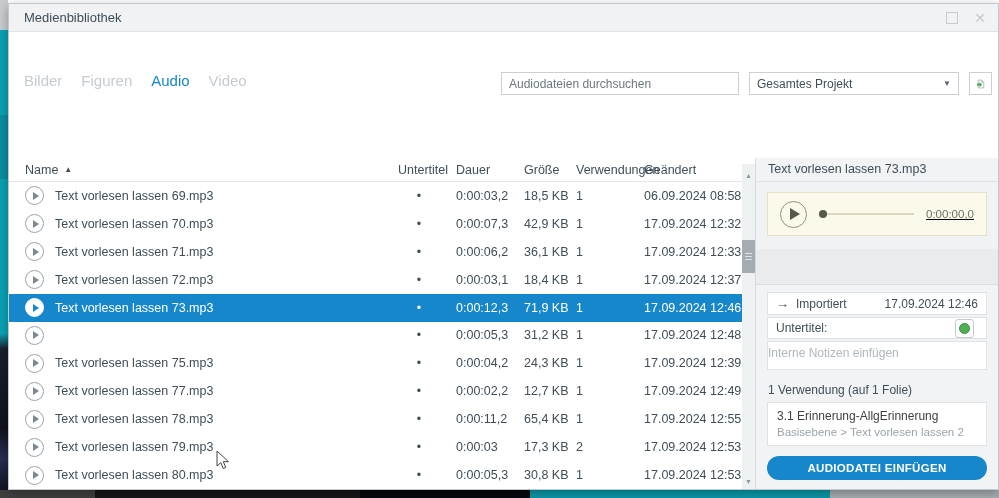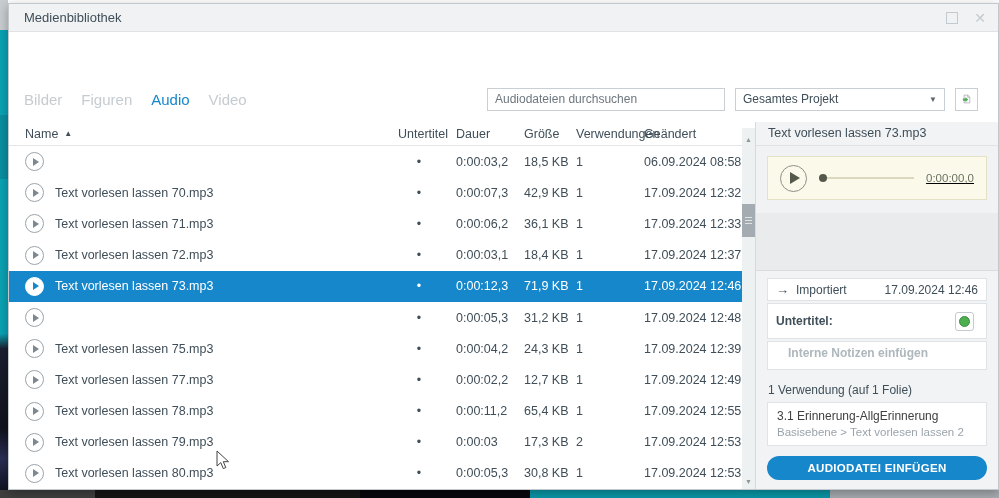--- a/index.html
+++ b/index.html
@@ -11,30 +11,30 @@
   .backdrop-bottom{position:absolute;left:0;bottom:0;width:999px;height:8px;display:flex;}
   .backdrop-bottom div{height:100%;}
   .bseg1{width:95px;background:#3f3f3f;}
   .bseg2{width:265px;background:#161616;}
   .bseg3{width:170px;background:#07080d;}
   .bseg4{width:300px;background:#0b97a7;}
   .bseg5{flex:1;background:#a7adb2;}
   
   .dialog{position:absolute;left:8px;top:3px;width:991px;height:487px;background:#fff;
     border:1px solid #c2c8cc;box-sizing:border-box;display:flex;flex-direction:column;
-    box-shadow:0 3px 10px rgba(0,0,0,.3);}
+    box-shadow:0 3px 10px rgba(0,0,0,.3);gap:40px;}
   .titlebar{height:27px;flex:0 0 27px;background:#f0f2f3;border-bottom:1px solid #e0e3e5;
     display:flex;align-items:center;padding:0 12px 0 15px;}
   .title{font-size:13px;color:#3f4e58;}
   .win-btns{margin-left:auto;display:flex;align-items:center;gap:16px;}
   .btn-max{width:10px;height:10px;border:1px solid #c3cad0;display:inline-block;}
   .btn-close{color:#c3cad0;font-size:14px;line-height:1;cursor:default;}
   
-  .toolbar{height:46px;flex:0 0 46px;display:flex;align-items:center;background:#fff;
-    padding:0 20px 0 15px;margin-top:44px;}
+  .toolbar{height:46px;flex:0 0 46px;display:flex;align-items:flex-start;background:#fff;
+    padding:0 6px 0 15px;}
   .tabs{display:flex;gap:19px;}
   .tab{font-size:15px;color:#c5ccd1;cursor:default;}
   .tab.active{color:#1787cb;}
   .search{margin-left:auto;width:222px;height:21px;border:1px solid #c9cfd3;font-size:12px;
     color:#be185d;padding:0 7px;outline:none;font-family:"Liberation Sans",sans-serif;}
   .search::placeholder{color:#6d7holder;}
   .search::placeholder{color:#6d777e;}
   .scope{margin-left:10px;width:210px;height:23px;border:1px solid #c9cfd3;display:flex;
     align-items:center;padding:0 7px;font-size:12px;color:#3f4e58;box-sizing:border-box;}
   .scope .caret{margin-left:auto;font-size:8px;color:#5a646b;}
@@ -81,29 +81,29 @@
   .play-big i{display:block;width:0;height:0;border-left:10px solid #55594b;
     border-top:6px solid transparent;border-bottom:6px solid transparent;margin-left:3px;}
   .progress{flex:1;height:2px;background:#dbd8bf;margin:0 12px 0 12px;position:relative;}
   .progress .dot{position:absolute;left:0;top:-3px;width:8px;height:8px;border-radius:50%;background:#55594b;}
   .ptime{font-size:11.5px;color:#6b7265;}
   .detail-spacer{flex:1;background:#e9ebed;}
   .detail-form{background:#f1f3f4;border-top:1px solid #d9dde0;padding:7px 11px 9px;}
   .frow{background:#fff;border:1px solid #dfe3e5;display:flex;align-items:center;
     padding:0 8px;font-size:12px;color:#3f4e58;box-sizing:border-box;margin-bottom:2px;}
   .frow.import{height:23px;}
-  .frow.subt{height:36px;padding-right:12px;font-weight:bold;}
+  .frow.subt{height:22px;padding-right:12px;}
   .arrow-r{font-size:13px;margin-right:7px;color:#3f4e58;}
   .fdate{margin-left:auto;font-size:12px;color:#3f4e58;}
   .cc-btn{margin-left:auto;width:19px;height:19px;border:1px solid #c3cad0;border-radius:3px;
     background:#fff;display:flex;align-items:center;justify-content:center;padding:0;}
   .cc-btn i{display:block;width:9px;height:9px;border-radius:50%;background:#4caf50;border:1px solid #3e8e41;}
   .notes{width:100%;height:29px;background:#fff;border:1px solid #dfe3e5;box-sizing:border-box;
-    font-size:12px;color:#3f4e58;padding:4px 20px;resize:none;outline:none;
-    font-family:"Liberation Sans",sans-serif;font-weight:bold;}
+    font-size:12px;color:#3f4e58;padding:4px 0;resize:none;outline:none;
+    font-family:"Liberation Sans",sans-serif;}
   .notes::placeholder{color:#aeb7bc;}
   .usage-label{font-size:12px;color:#3f4e58;margin:9px 1px 5px;}
   .usage-box{background:#fff;border:1px solid #dfe3e5;padding:6px 9px 7px;}
   .usage-title{font-size:12px;color:#404040;margin-bottom:3px;white-space:nowrap;overflow:hidden;}
   .usage-path{font-size:11.5px;color:#9aa4ab;white-space:nowrap;overflow:hidden;}
   .insert-btn{margin-top:10px;width:100%;height:24px;border:none;border-radius:12px;
     background:var(--accent);color:#fff;font-size:11.5px;font-weight:bold;letter-spacing:.3px;
     font-family:"Liberation Sans",sans-serif;cursor:default;}
   .cursor{position:absolute;left:216px;top:450px;pointer-events:none;z-index:50;}
 </style>
@@ -164,20 +164,21 @@
           <div class="hcell">Größe</div>
           <div class="hcell">Verwendungen</div>
           <div class="hcell">Geändert</div>
         </div>
         <div class="list-body">
             <div class="trow grid">
               <div class="cell name">
                 <span class="play">
                   <i></i>
                 </span>
+                <span>Text vorlesen lassen 69.mp3</span>
               </div>
               <div class="cell unt">•</div>
               <div class="cell dur">0:00:03,2</div>
               <div class="cell size">18,5 KB</div>
               <div class="cell use">1</div>
               <div class="cell mod">06.09.2024 08:58</div>
             </div>
             <div class="trow grid">
               <div class="cell name">
                 <span class="play">

